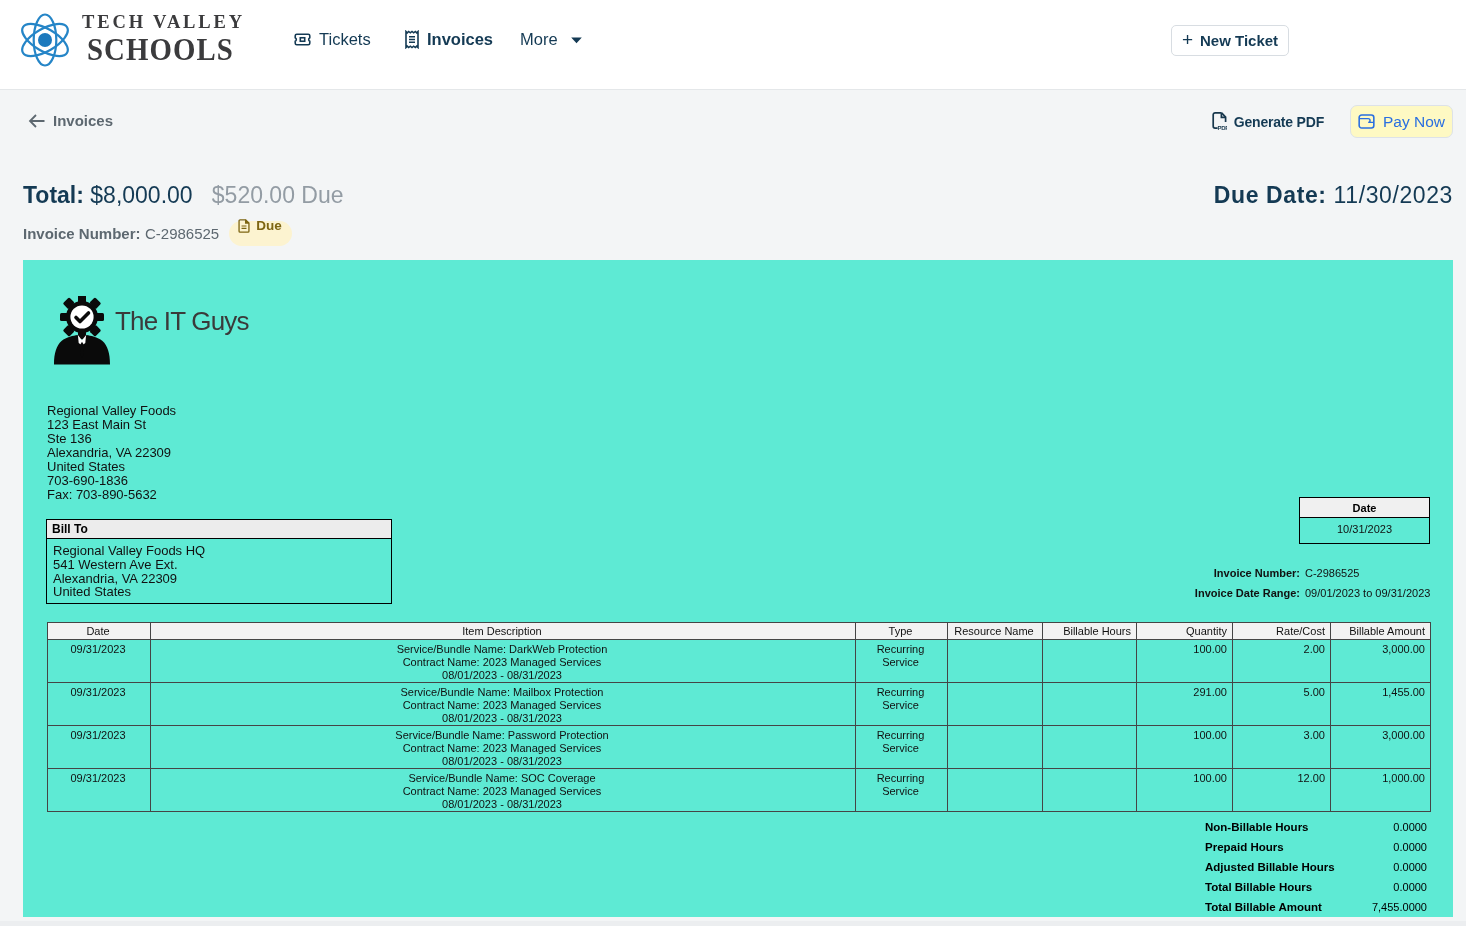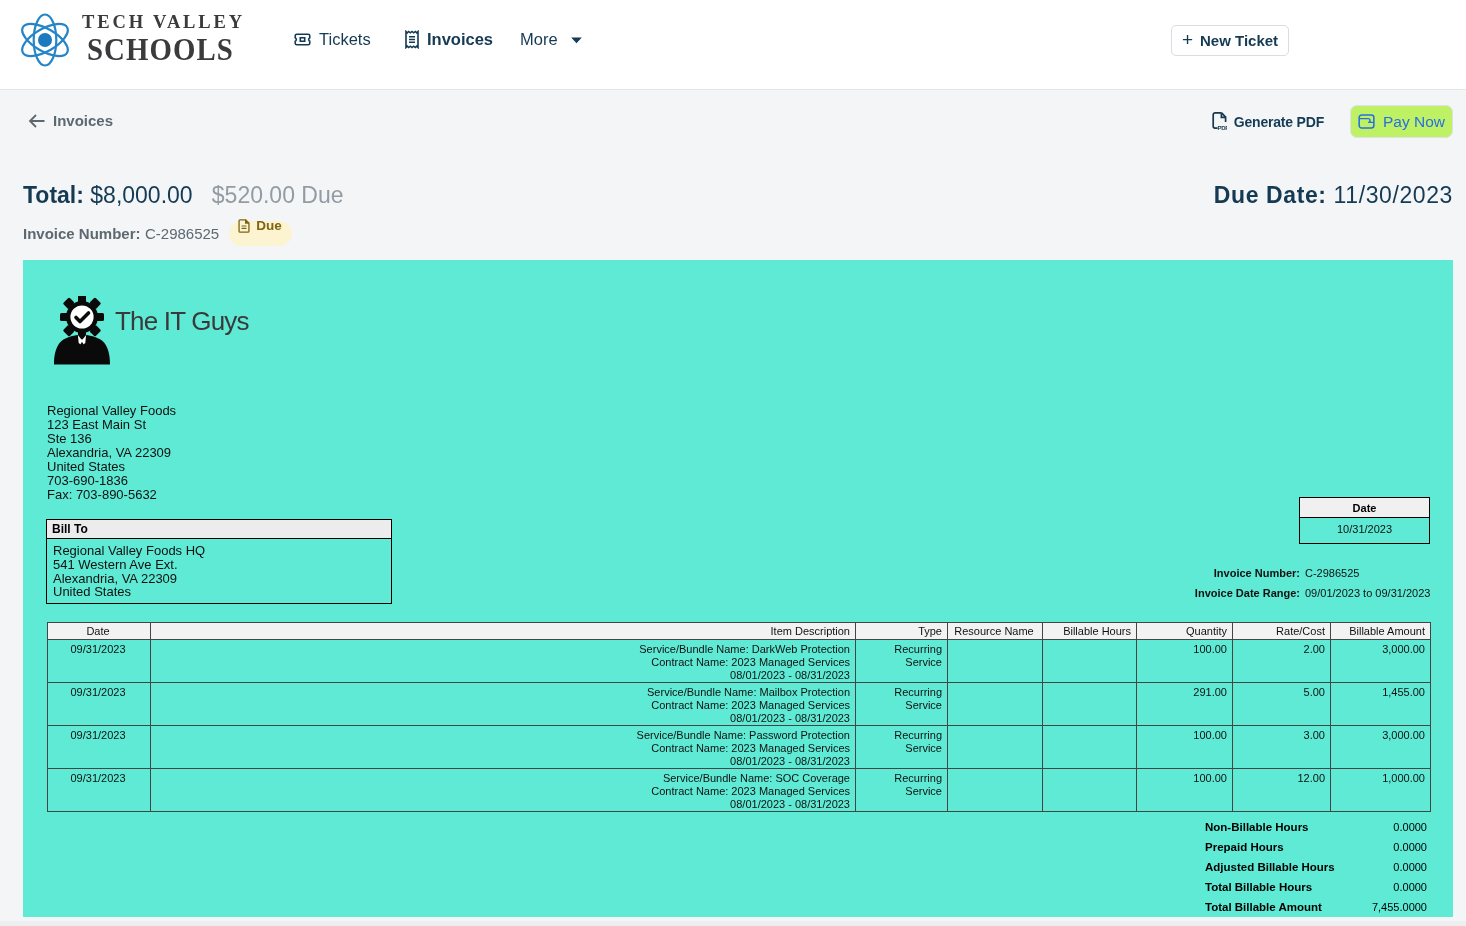--- a/index.html
+++ b/index.html
@@ -17,21 +17,21 @@
   #nav-tickets { left:293px; }
   #nav-invoices { left:404px; font-weight:bold; }
   #nav-more { left:520px;align-items:center; }
   #btn-newticket { position:absolute; left:1171px; top:25px; width:118px; height:31px; border:1px solid #d8dde2; border-radius:5px; background:#fff; display:flex; align-items:center; justify-content:center; font-size:15px; font-weight:600; color:#143a54; }
   #user { position:absolute; left:1352px; top:0; height:79px; display:flex; align-items:center; gap:8px; font-size:17px; color:#143a54; }
 
   
   #back { position:absolute; left:28px; top:112px; display:flex; align-items:center; gap:8px; color:#5d6870; font-size:15px; font-weight:bold; }
   #actions { position:absolute; right:13px; top:105px; display:flex; align-items:center; gap:26px; }
   #genpdf { display:flex; align-items:center; gap:7px; color:#143a54; font-size:14px; font-weight:700; letter-spacing:-0.2px; }
-  #paynow { width:103px; height:33px; background:#bef264; border:1px solid #dde2e8; border-radius:7px; display:flex; align-items:center; justify-content:center; gap:8px; color:#2a6fe0; font-size:15.5px; font-weight:500; }
+  #paynow { width:103px; height:33px; background:#fef9c3; border:1px solid #dde2e8; border-radius:7px; display:flex; align-items:center; justify-content:center; gap:8px; color:#2a6fe0; font-size:15.5px; font-weight:500; }
   #invid { position:absolute; left:23px; top:146px; font-size:23px; color:#143a54; }
   #totalrow { position:absolute; left:23px; top:182px; font-size:23px; color:#143a54; }
   #totalrow .due { color:#939ca4; }
   #duedate { position:absolute; right:13px; top:182px; font-size:23px; color:#143a54; letter-spacing:0.6px; }
   #invnumrow { position:absolute; left:23px; top:221px; display:flex; align-items:center; gap:10px; }
   #invnumrow .lab { font-size:15px; font-weight:bold; color:#5d6870; }
   #invnumrow .val { font-size:15px; color:#5d6870; font-weight:normal; }
   #duebadge { display:flex; align-items:center; gap:6px; background:#fcf3d0; color:#7d6512; font-size:13.5px; font-weight:bold; height:25px; padding:0 10px 16px 9px; border-radius:13px; }
 
   
@@ -45,21 +45,21 @@
   #datebox { position:absolute; left:1276px; top:237px; width:131px; border:1px solid #000; text-align:center; }
   #datebox .h { background:#f0f0f0; border-bottom:1px solid #000; font-weight:bold; font-size:11px; line-height:14px; padding:3px 0 2px 0; color:#000; }
   #datebox .b { font-size:11px; line-height:14px; padding:4px 0 7px 0; color:#111; }
   .rline { position:absolute; font-size:11px; color:#111; white-space:nowrap; }
   .rline .lab { font-weight:bold; }
 
   
   #mtable { position:absolute; left:24px; top:362px; width:1383px; table-layout:fixed; border-collapse:collapse; font-size:11px; color:#111; }
   #mtable th, #mtable td { border:1px solid #454545; vertical-align:top; padding:3px 5px 0 3px; line-height:13px; font-weight:normal; }
   #mtable th { background:#f2f2f2; padding-top:1px; padding-bottom:1px; line-height:14px; white-space:nowrap; overflow:hidden; }
-  #mtable .c { text-align:center; } #mtable .r { text-align:right; } #mtable .l { text-align:right;margin-top:11px; }
+  #mtable .c { text-align:center; } #mtable .r { text-align:right; } #mtable .l { text-align:center;margin-top:11px; }
   #mtable td { height:39px; }
 
   
   .sumrow { position:absolute; font-size:11px; color:#000; }
   .sumrow .lab { position:absolute; left:0; font-weight:bold; font-size:11.5px; white-space:nowrap; }
   .sumrow .val { position:absolute; right:0; }
   #botstrip { position:absolute; left:0; top:921px; width:1466px; height:5px; background:#eceef0; }
 </style>
 </head>
 <body>

